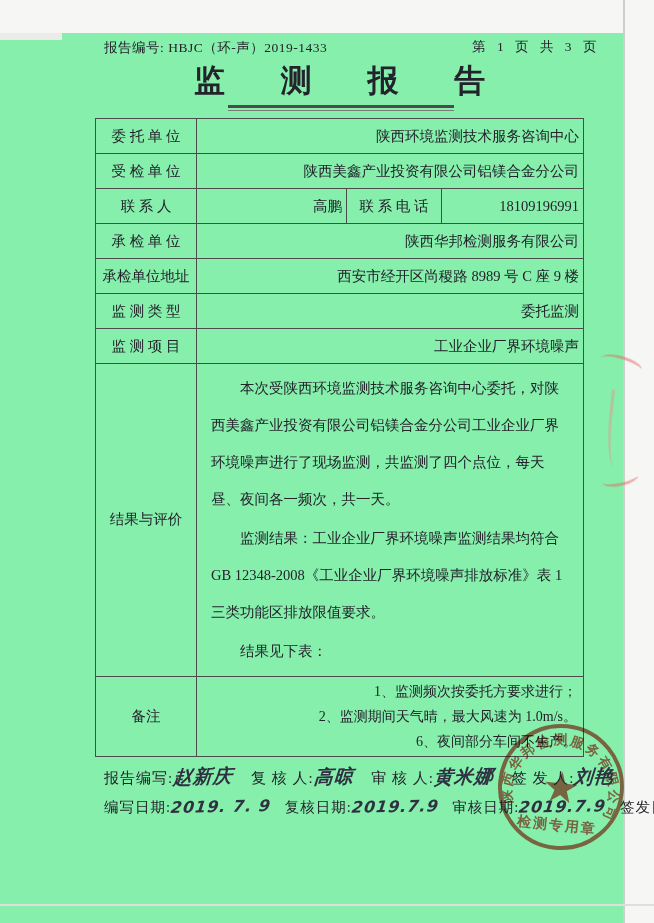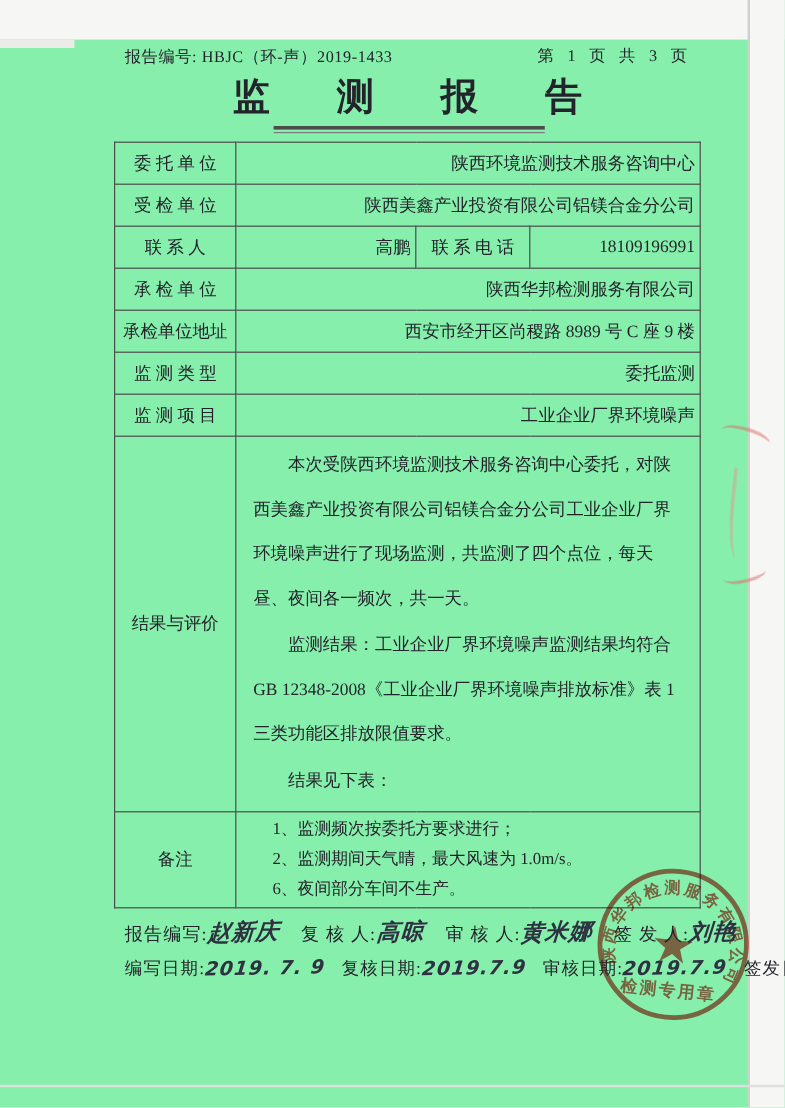--- a/index.html
+++ b/index.html
@@ -9,40 +9,40 @@
     background:#86efac; color:#23232b; overflow:hidden;text-decoration:underline;
   }
   
   .top-band   { position:absolute; left:0; top:0; width:100%; height:33px; background:#f6f6f4; }
   .top-smudge { position:absolute; left:0; top:33px; width:62px; height:7px; background:#ebebe9; }
   .edge-line-v { position:absolute; left:623px; top:0; width:2px; height:100%; background:#cfcfcb; }
   .edge-right  { position:absolute; left:625px; top:0; width:29px; height:100%; background:#f6f6f4; }
   .edge-line-b { position:absolute; left:0; top:904px; width:100%; height:2px; background:#dedeDA; }
 
   .report-no { position:absolute; left:104px; top:39px; font-size:13.5px; letter-spacing:0.5px; }
-  .page-info { position:absolute; left:448px; top:38px; font-size:13.5px; letter-spacing:4px; }
+  .page-info { position:absolute; left:472px; top:38px; font-size:13.5px; letter-spacing:4px; }
 
   .title { position:absolute; left:0; top:60px; width:100%; text-align:center;
            font-size:31px; font-weight:bold; letter-spacing:24px; text-indent:24px;padding-left:25px; }
   .title-rule { position:absolute; left:228px; top:105px; width:226px; height:6px;
                 border-top:3px solid #4b4b4b; border-bottom:1px solid #7a7a7a; }
 
   table.main { position:absolute; left:95px; top:118px; width:488px;
                border-collapse:collapse; table-layout:fixed; }
   table.main td { border:1.4px solid #4c4c4c; font-size:14.5px; padding:0 4px; vertical-align:middle; }
   td.lbl  { text-align:center; }
   td.val  { text-align:right; padding-left:14px; }
   td.valc { text-align:right; }
   tr.r-s  { height:35px; }
   tr.r-result { height:215px; }
   tr.r-remark { height:77px; }
 
   .result-body { padding:4px 12px 4px 10px; }
   .result-body p { text-indent:2em; line-height:2.55; font-size:14.5px; margin:2px 0; }
-  .remark-body { padding:2px 2px 2px 26px; }
+  .remark-body { padding:2px 2px 2px 26px;text-align:right; }
   .remark-body div { font-size:14px; line-height:1.8; }
 
   .sig-line  { position:absolute; left:104px; top:764px; width:520px; font-size:15px; white-space:nowrap; z-index:3; }
   .date-line { position:absolute; left:104px; top:797px; width:520px; font-size:14.5px; white-space:nowrap; z-index:3; }
   .sig-line .plabel, .date-line .plabel { letter-spacing:1px; }
   .gap1 { display:inline-block; width:14px; }
   .gap2 { display:inline-block; width:10px; }
   .hand { display:inline-block; font-family:"DejaVu Sans", sans-serif; font-style:italic; font-weight:bold;
           color:#2e3141; font-size:19px; transform:rotate(-2deg) skewX(-6deg); letter-spacing:1px; }
   .hand-date { display:inline-block; font-family:"DejaVu Sans", sans-serif; font-style:italic; font-weight:bold;

